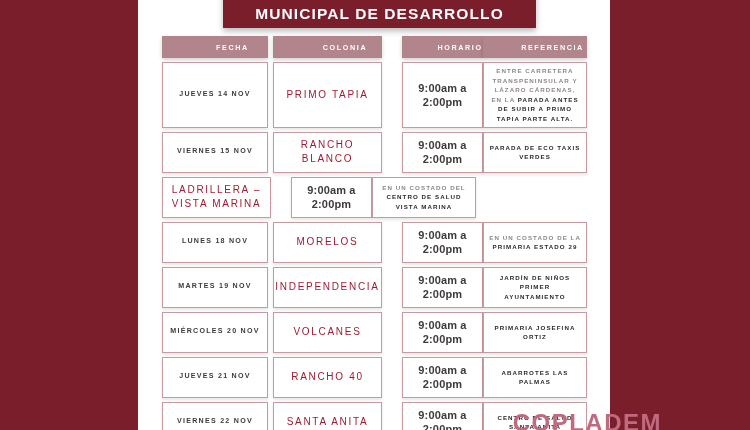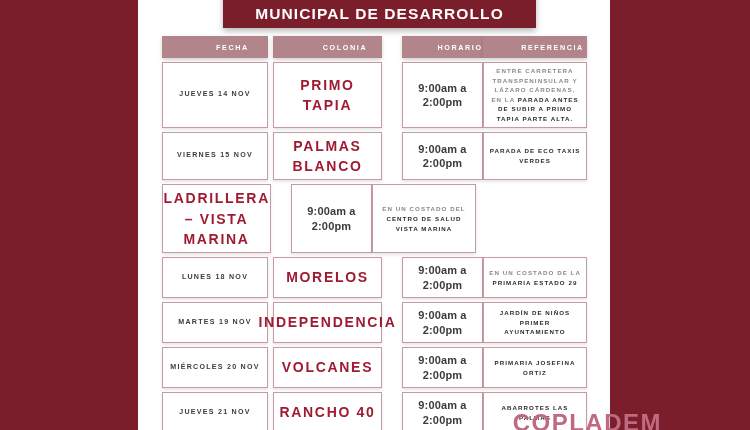--- a/index.html
+++ b/index.html
@@ -99,22 +99,22 @@
 
   .fecha-text {
     color: #3f3a3a;
     font-size: 7.1px;
     font-weight: bold;
     letter-spacing: 1.25px;
     line-height: 1.35;
   }
   .colonia-text {
     color: #9e1b32;
-    font-size: 14px;
-    font-weight: bold;
+    font-size: 10px;
+    font-weight: normal;
     letter-spacing: 1.7px;
     line-height: 1.45;
   }
   .horario-text {
     color: #3f3a3a;
     font-size: 11px;
     letter-spacing: 0.15px;
     line-height: 1.3;
     font-weight: bold;
   }
@@ -187,21 +187,21 @@
           </div>
           <div class="cell c-ref">
             <span class="ref-text">ENTRE CARRETERA TRANSPENINSULAR Y LÁZARO CÁRDENAS, EN LA <b>PARADA ANTES DE SUBIR A PRIMO TAPIA PARTE ALTA.</b></span>
           </div>
         </div>
         <div class="row body-row">
           <div class="cell c-fecha">
             <span class="fecha-text">VIERNES 15 NOV</span>
           </div>
           <div class="cell c-colonia">
-            <span class="colonia-text">PALMAS BLANCO</span>
+            <span class="colonia-text">RANCHO BLANCO</span>
           </div>
           <div class="cell c-horario">
             <span class="horario-text">9:00am a 2:00pm</span>
           </div>
           <div class="cell c-ref">
             <span class="ref-text all-strong"><b>PARADA DE ECO TAXIS VERDES</b></span>
           </div>
         </div>
         <div class="row body-row">
           <div class="cell c-colonia">

